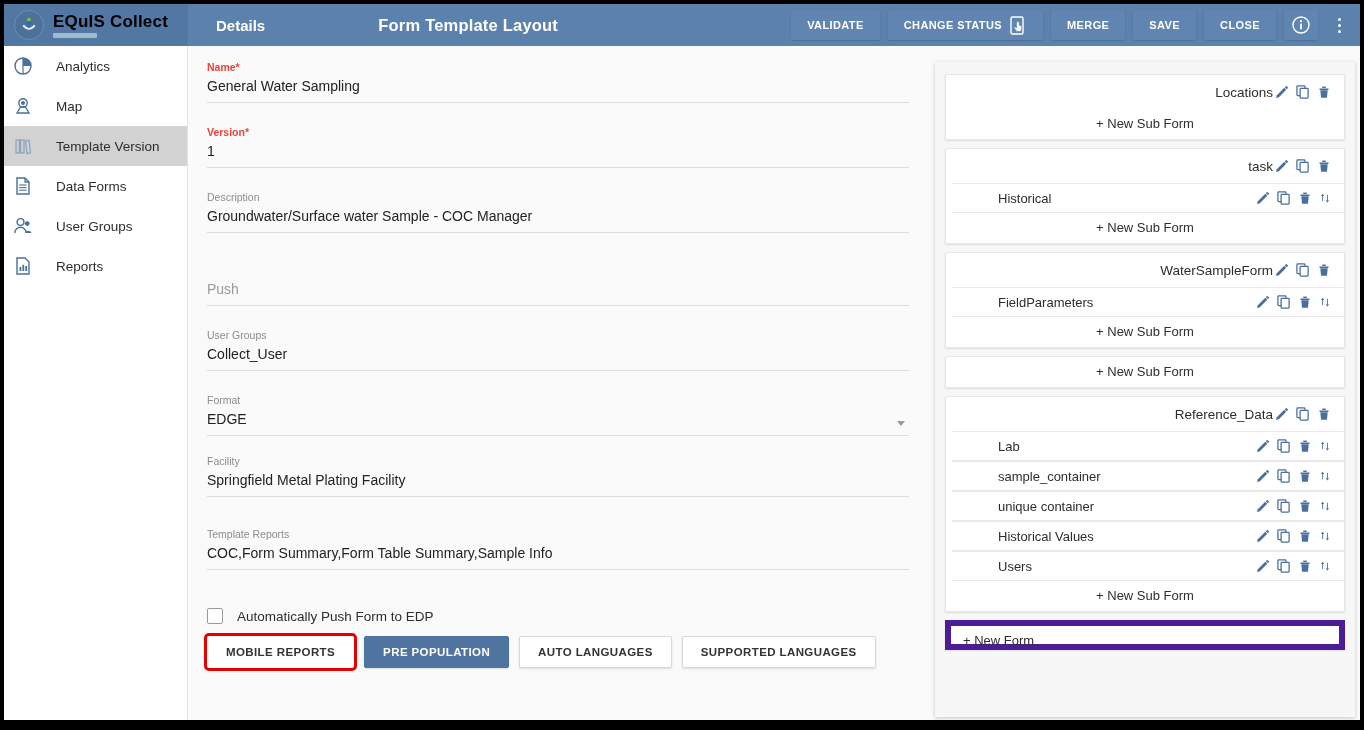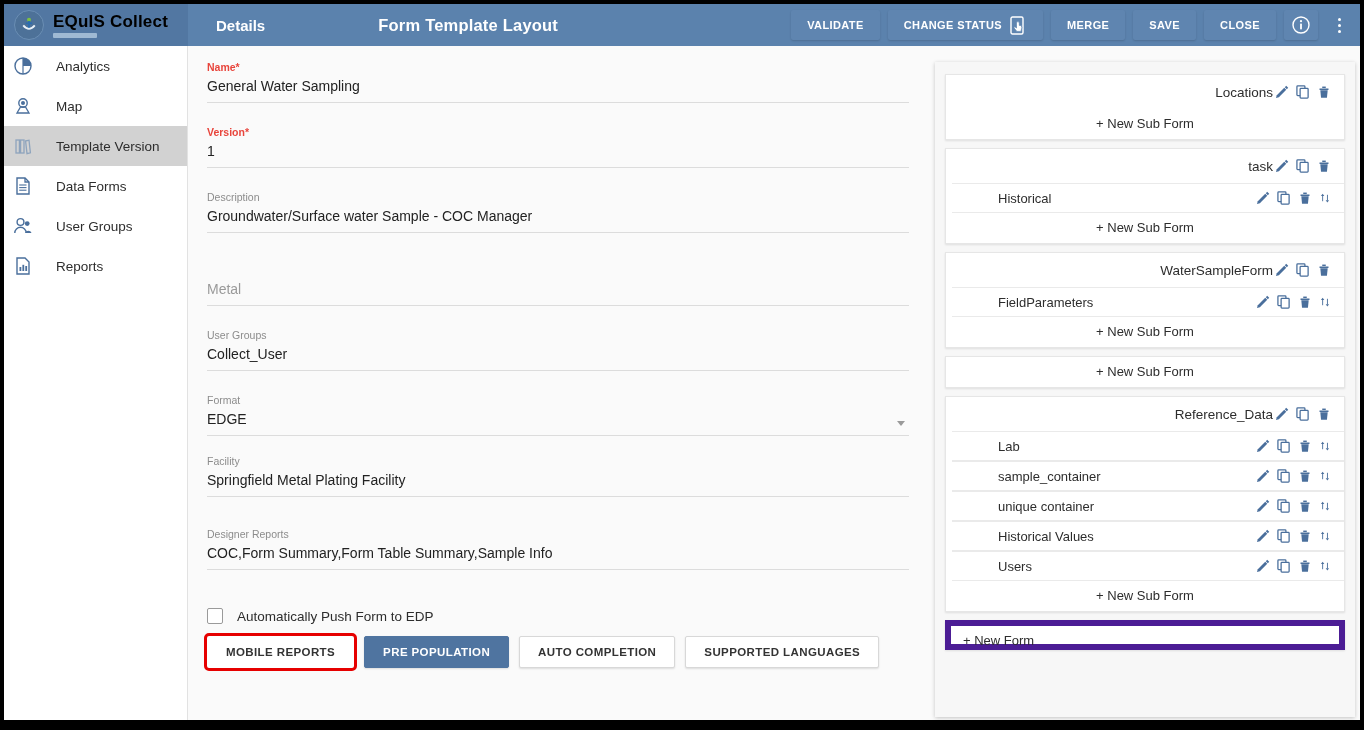--- a/index.html
+++ b/index.html
@@ -353,21 +353,21 @@
     <div class="spacer-md"></div>
 
     <div class="field">
       <div class="flabel">Description</div>
       <div class="fvalue">Groundwater/Surface water Sample - COC Manager</div>
     </div>
     <div class="spacer-lg"></div>
 
     <div class="field">
       <div class="flabel">&nbsp;</div>
-      <div class="fvalue placeholder">Metal</div>
+      <div class="fvalue placeholder">Push</div>
     </div>
     <div class="spacer-md"></div>
 
     <div class="field">
       <div class="flabel">User Groups</div>
       <div class="fvalue">Collect_User</div>
     </div>
     <div class="spacer-md"></div>
 
     <div class="field">
@@ -377,33 +377,33 @@
     </div>
     <div class="spacer-sm"></div>
 
     <div class="field">
       <div class="flabel">Facility</div>
       <div class="fvalue">Springfield Metal Plating Facility</div>
     </div>
     <div class="spacer-lg"></div>
 
     <div class="field">
-      <div class="flabel">Designer Reports</div>
+      <div class="flabel">Template Reports</div>
       <div class="fvalue">COC,Form Summary,Form Table Summary,Sample Info</div>
     </div>
 
     <div class="checkrow">
       <div class="cbox"></div>
       <span class="cbox-label">Automatically Push Form to EDP</span>
     </div>
 
     <div class="btnrow">
       <button class="fbtn highlighted">MOBILE REPORTS</button>
       <button class="fbtn primary">PRE POPULATION</button>
-      <button class="fbtn">AUTO COMPLETION</button>
+      <button class="fbtn">AUTO LANGUAGES</button>
       <button class="fbtn">SUPPORTED LANGUAGES</button>
     </div>
   </div>
 
   <div class="rightpanel">
     <div id="forms-list">
         <div class="form-card">
           <div class="form-head">
             <span class="form-title">Locations</span>
             <div class="icoset">

